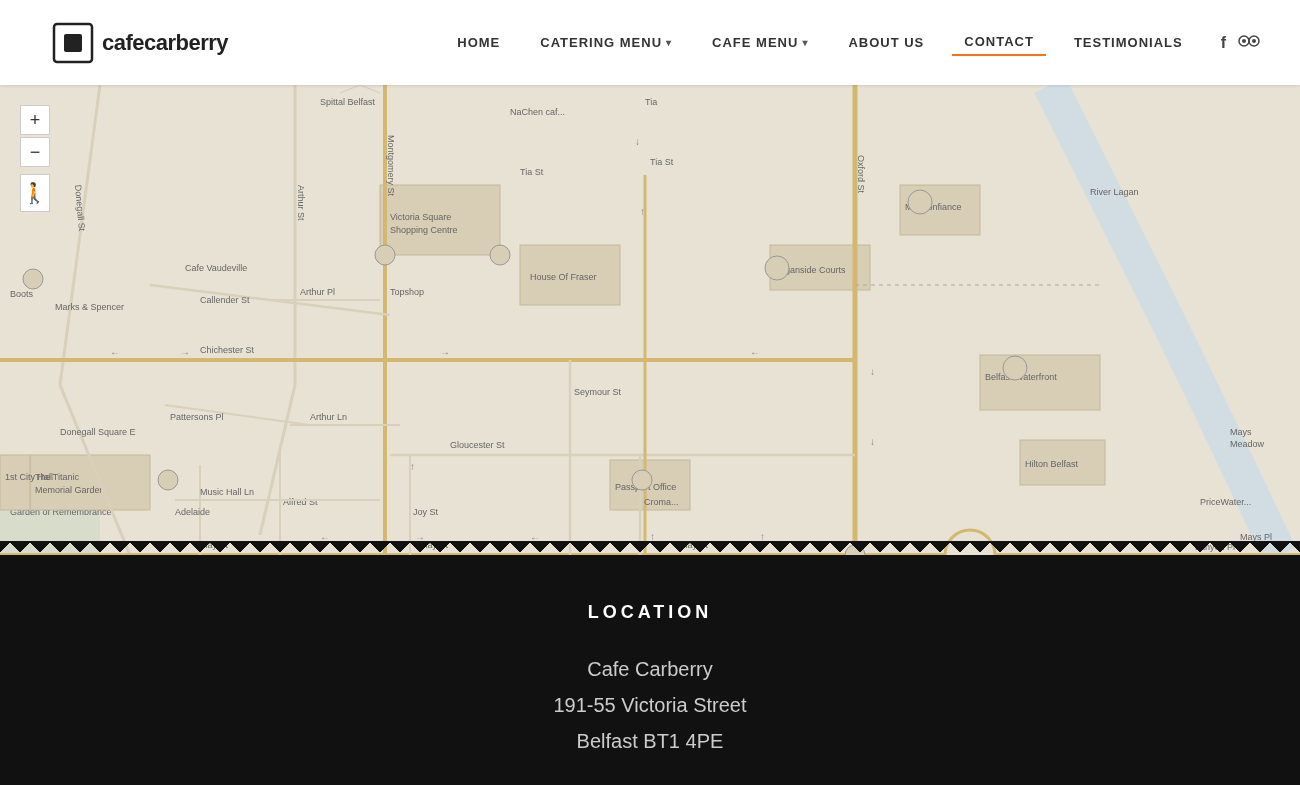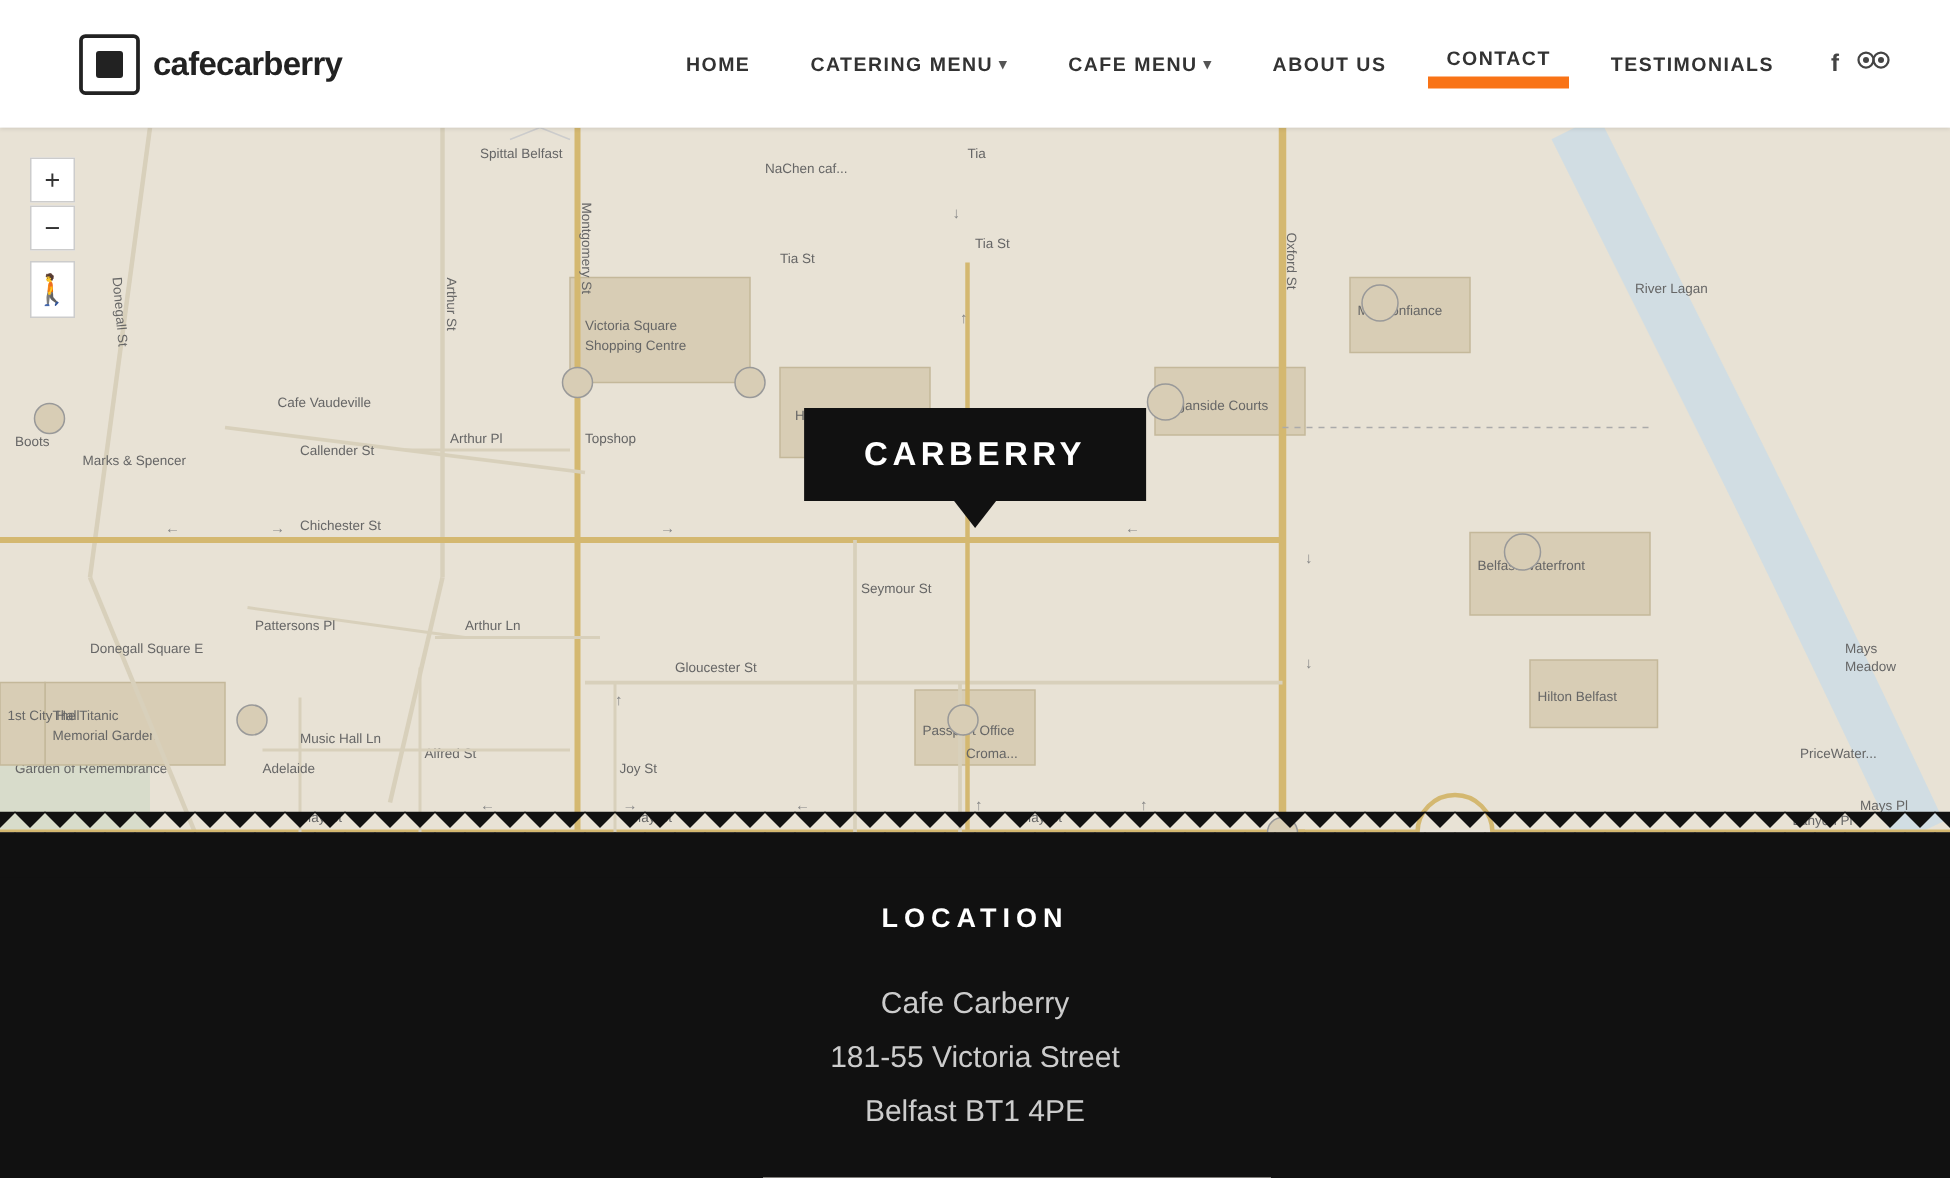--- a/index.html
+++ b/index.html
@@ -52,21 +52,21 @@
       letter-spacing: 1px;
       color: #333;
       cursor: pointer;
       padding: 5px 12px;
       text-decoration: none;
       text-transform: uppercase;
       white-space: nowrap;
     }
 
     .nav-item.active {
-      border-bottom: 8px solid #f97316;
+      border-bottom: 2px solid #f97316;
       text-align: right;
     }
 
     .nav-item-with-arrow {
       display: flex;
       align-items: center;
       gap: 4px;
     }
 
     .nav-arrow {
@@ -440,28 +440,24 @@
   
   <div class="map-controls">
     <div class="map-btn">+</div>
     <div class="map-btn">−</div>
     <div class="map-person">
       <span class="person-icon">🚶</span>
     </div>
   </div>
 
   
-  <div class="map-marker">
-    <div class="marker-label">CARBERRY</div>
-    <div class="marker-tip"></div>
-  </div>
 </div>
 
 <div id="zigzag"></div>
 
 <div id="footer">
   <div class="location-title">LOCATION</div>
   <div class="location-detail">
     <div>Cafe Carberry</div>
-    <div>181-55 Victoria Street</div>
+    <div>191-55 Victoria Street</div>
     <div>Belfast BT1 4PE</div>
   </div>
 </div>
 
 </body></html>

